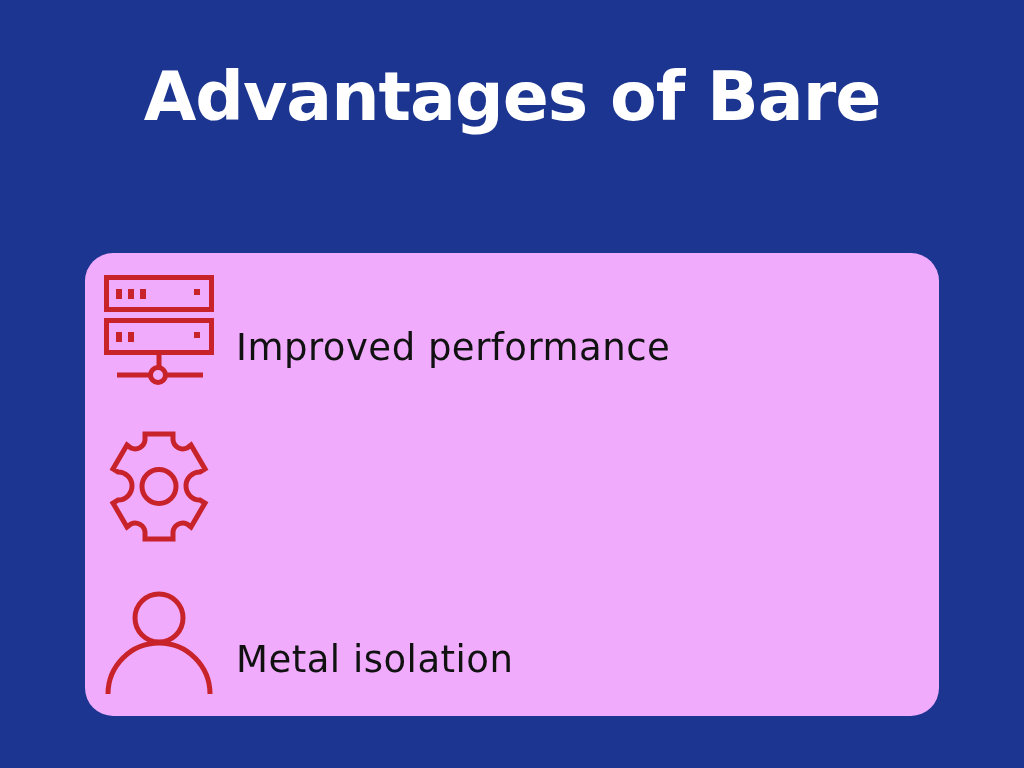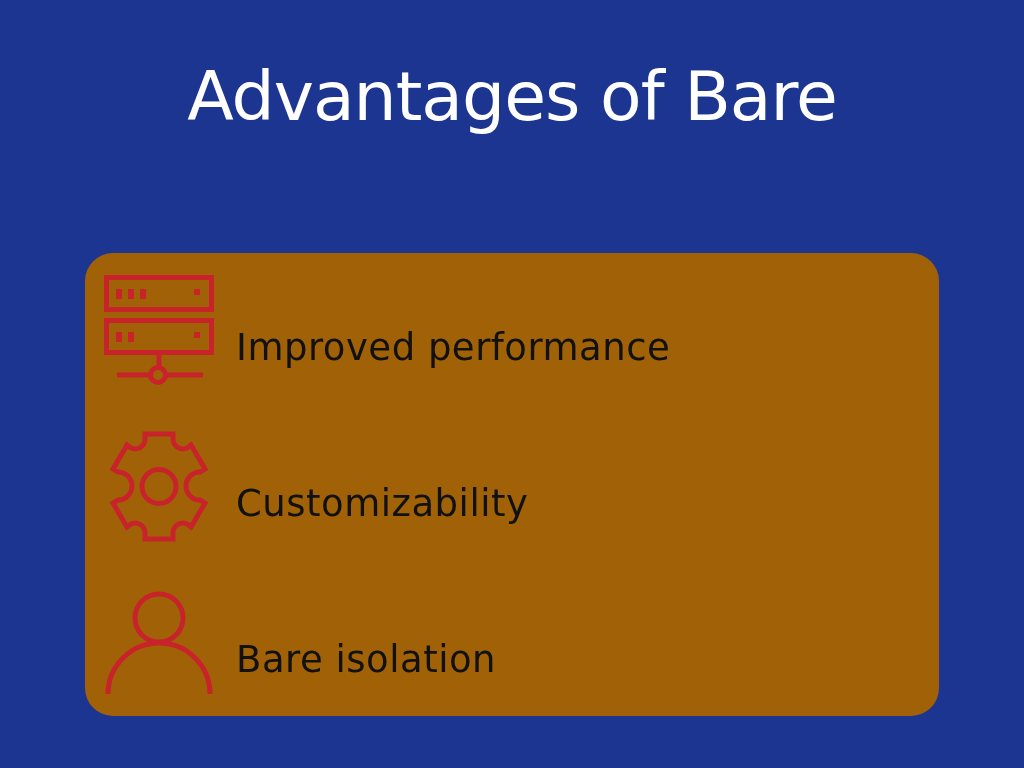--- a/index.html
+++ b/index.html
@@ -10,31 +10,31 @@
     overflow: hidden;
     font-family: "DejaVu Sans", "Liberation Sans", sans-serif;
   }
   .title {
     position: absolute;
     left: 0; top: 52px;
     width: 1024px;
     text-align: center;
     color: #ffffff;
     font-family: "DejaVu Sans", sans-serif;
-    font-weight: normal;
+    font-weight: bold;
     font-size: 68px;
     line-height: 89px;
     letter-spacing: -1px;
   }
   .title span { display: block; }
   .card {
     position: absolute;
     left: 85px; top: 253px;
     width: 854px; height: 463px;
-    background: #a16207;
+    background: #f0abfc;
     border-radius: 28px;
   }
   .item {
     position: absolute;
     left: 0; width: 100%;
     height: 120px;
   }
   .item .icon {
     position: absolute;
     left: 16px; top: 0;
@@ -94,28 +94,27 @@
 
   <div class="item item-2">
     <div class="icon">
       <svg viewBox="0 0 116 120" xmlns="http://www.w3.org/2000/svg">
         <g fill="none" stroke="#c8232b" stroke-width="5" stroke-linejoin="miter">
           <path d="M44 6 L72 6 L72 12 A10 10 0 0 0 86 20 L90 17 L104 41 L99 44 A10 10 0 0 0 99 72 L104 75 L90 99 L86 96 A10 10 0 0 0 72 104 L72 111 L44 111 L44 104 A10 10 0 0 0 30 96 L26 99 L12 75 L17 72 A10 10 0 0 0 17 44 L12 41 L26 17 L30 20 A10 10 0 0 0 44 12 Z"></path>
           <circle cx="58" cy="58.5" r="17"></circle>
         </g>
       </svg>
     </div>
-    <div class="label">Customizability</div>
   </div>
 
   <div class="item item-3">
     <div class="icon">
       <svg viewBox="0 0 116 120" xmlns="http://www.w3.org/2000/svg">
         <g fill="none" stroke="#c8232b" stroke-width="5">
           <circle cx="58" cy="35" r="24"></circle>
           <path d="M7 111 A51 51 0 0 1 109 111"></path>
         </g>
       </svg>
     </div>
-    <div class="label">Bare isolation</div>
+    <div class="label">Metal isolation</div>
   </div>
 
 </div>
 
 </body></html>

